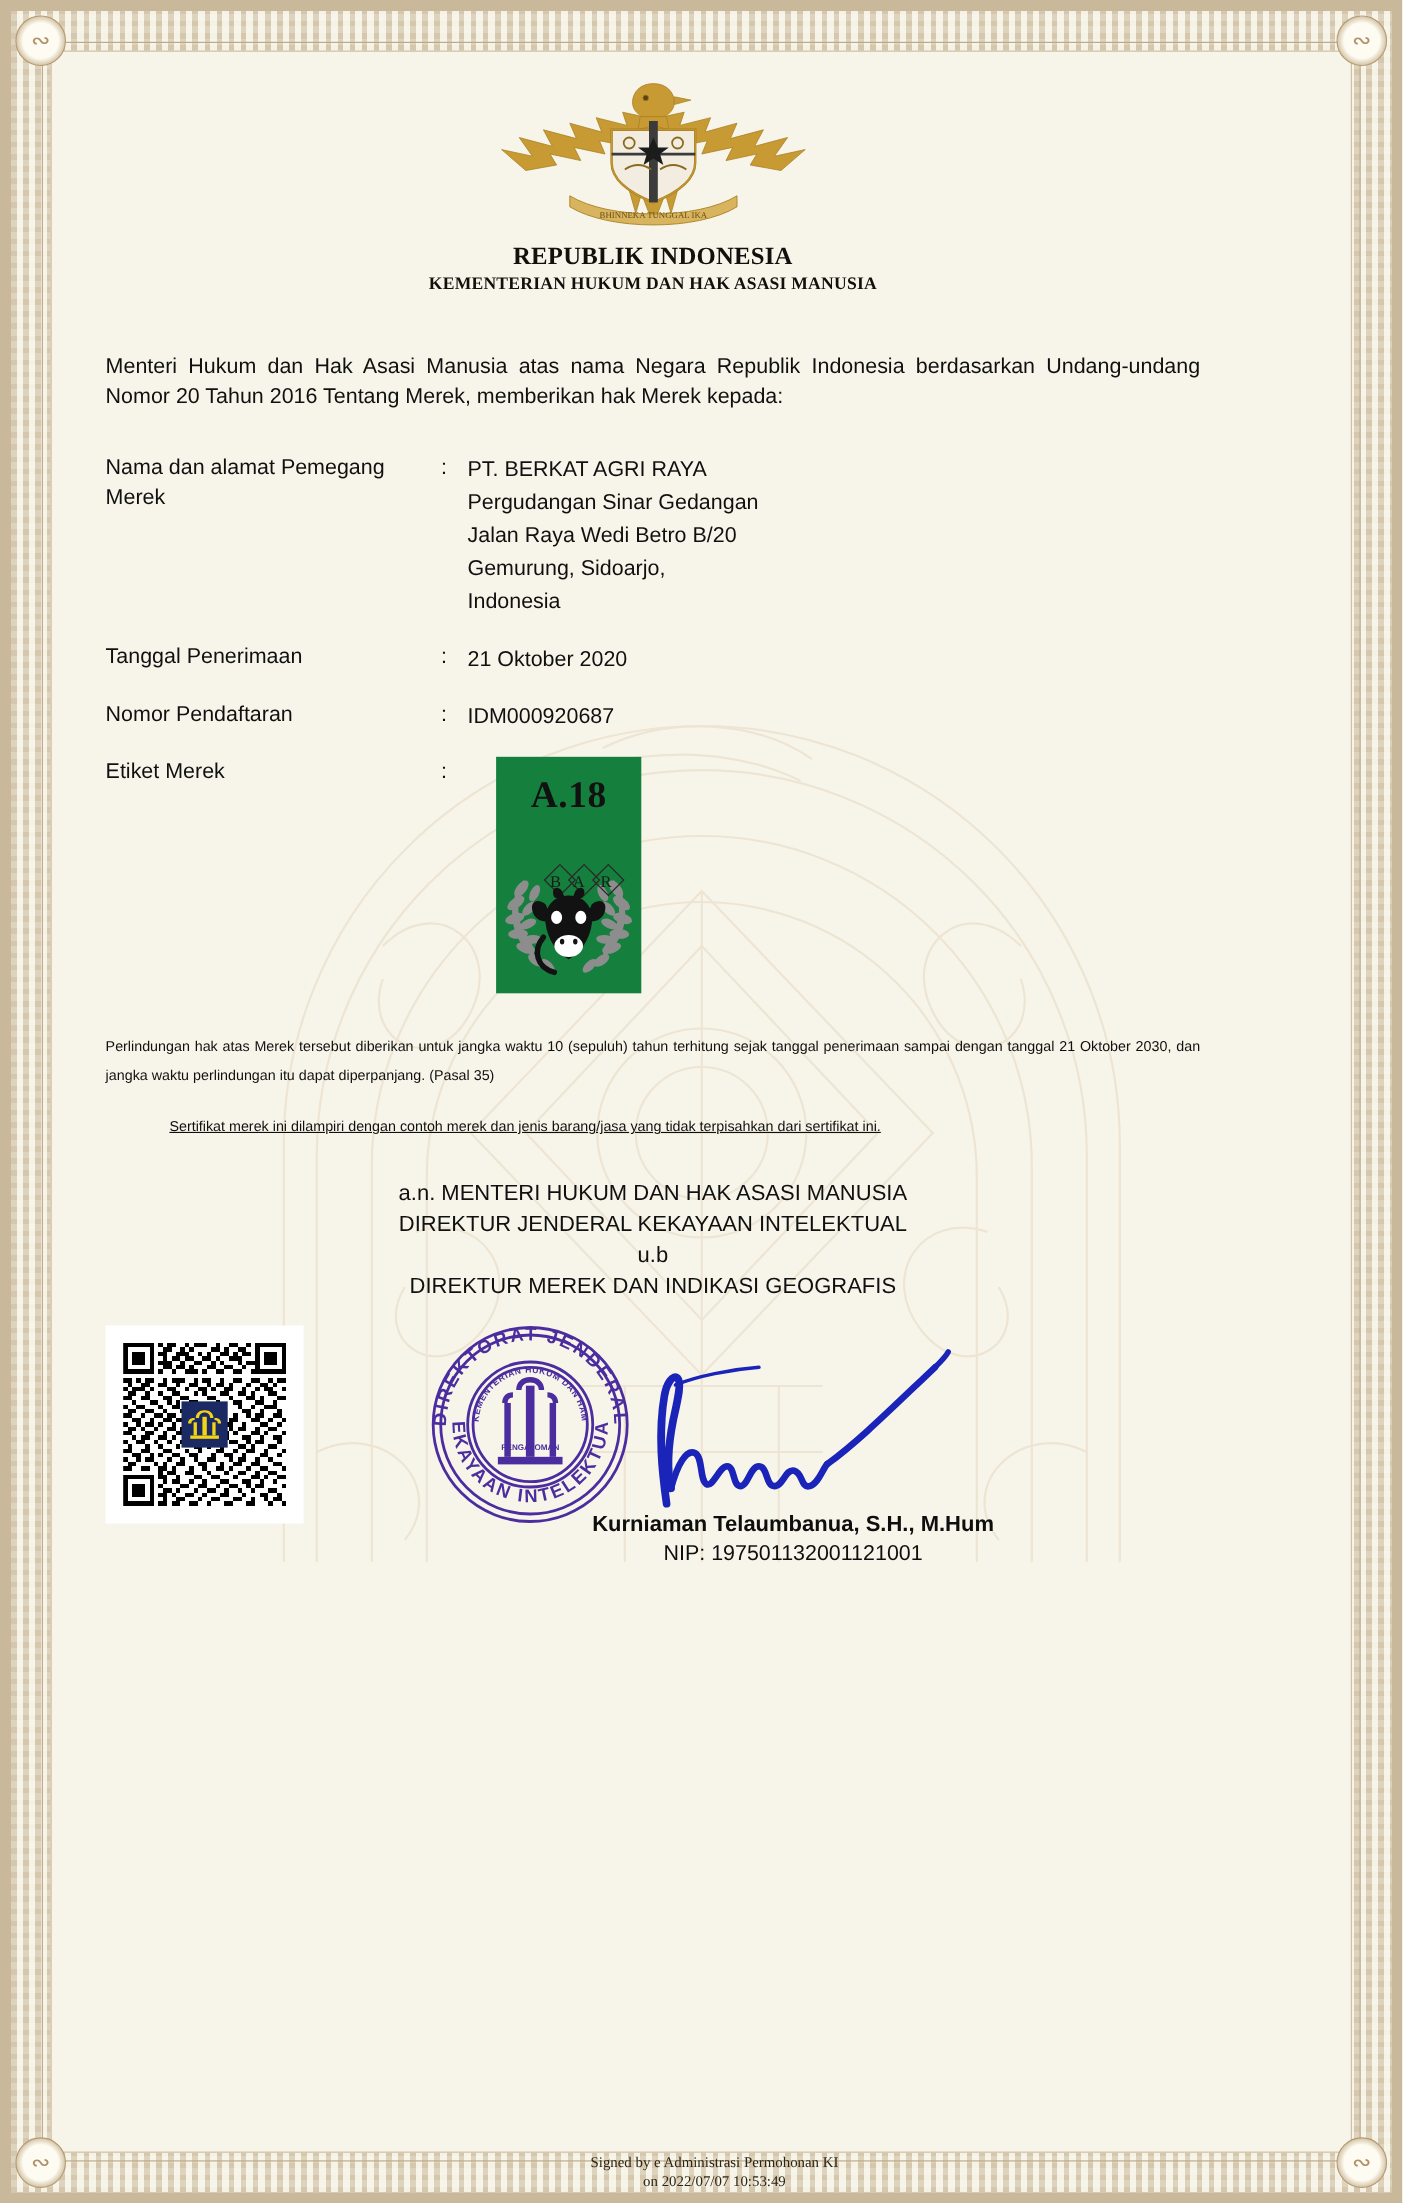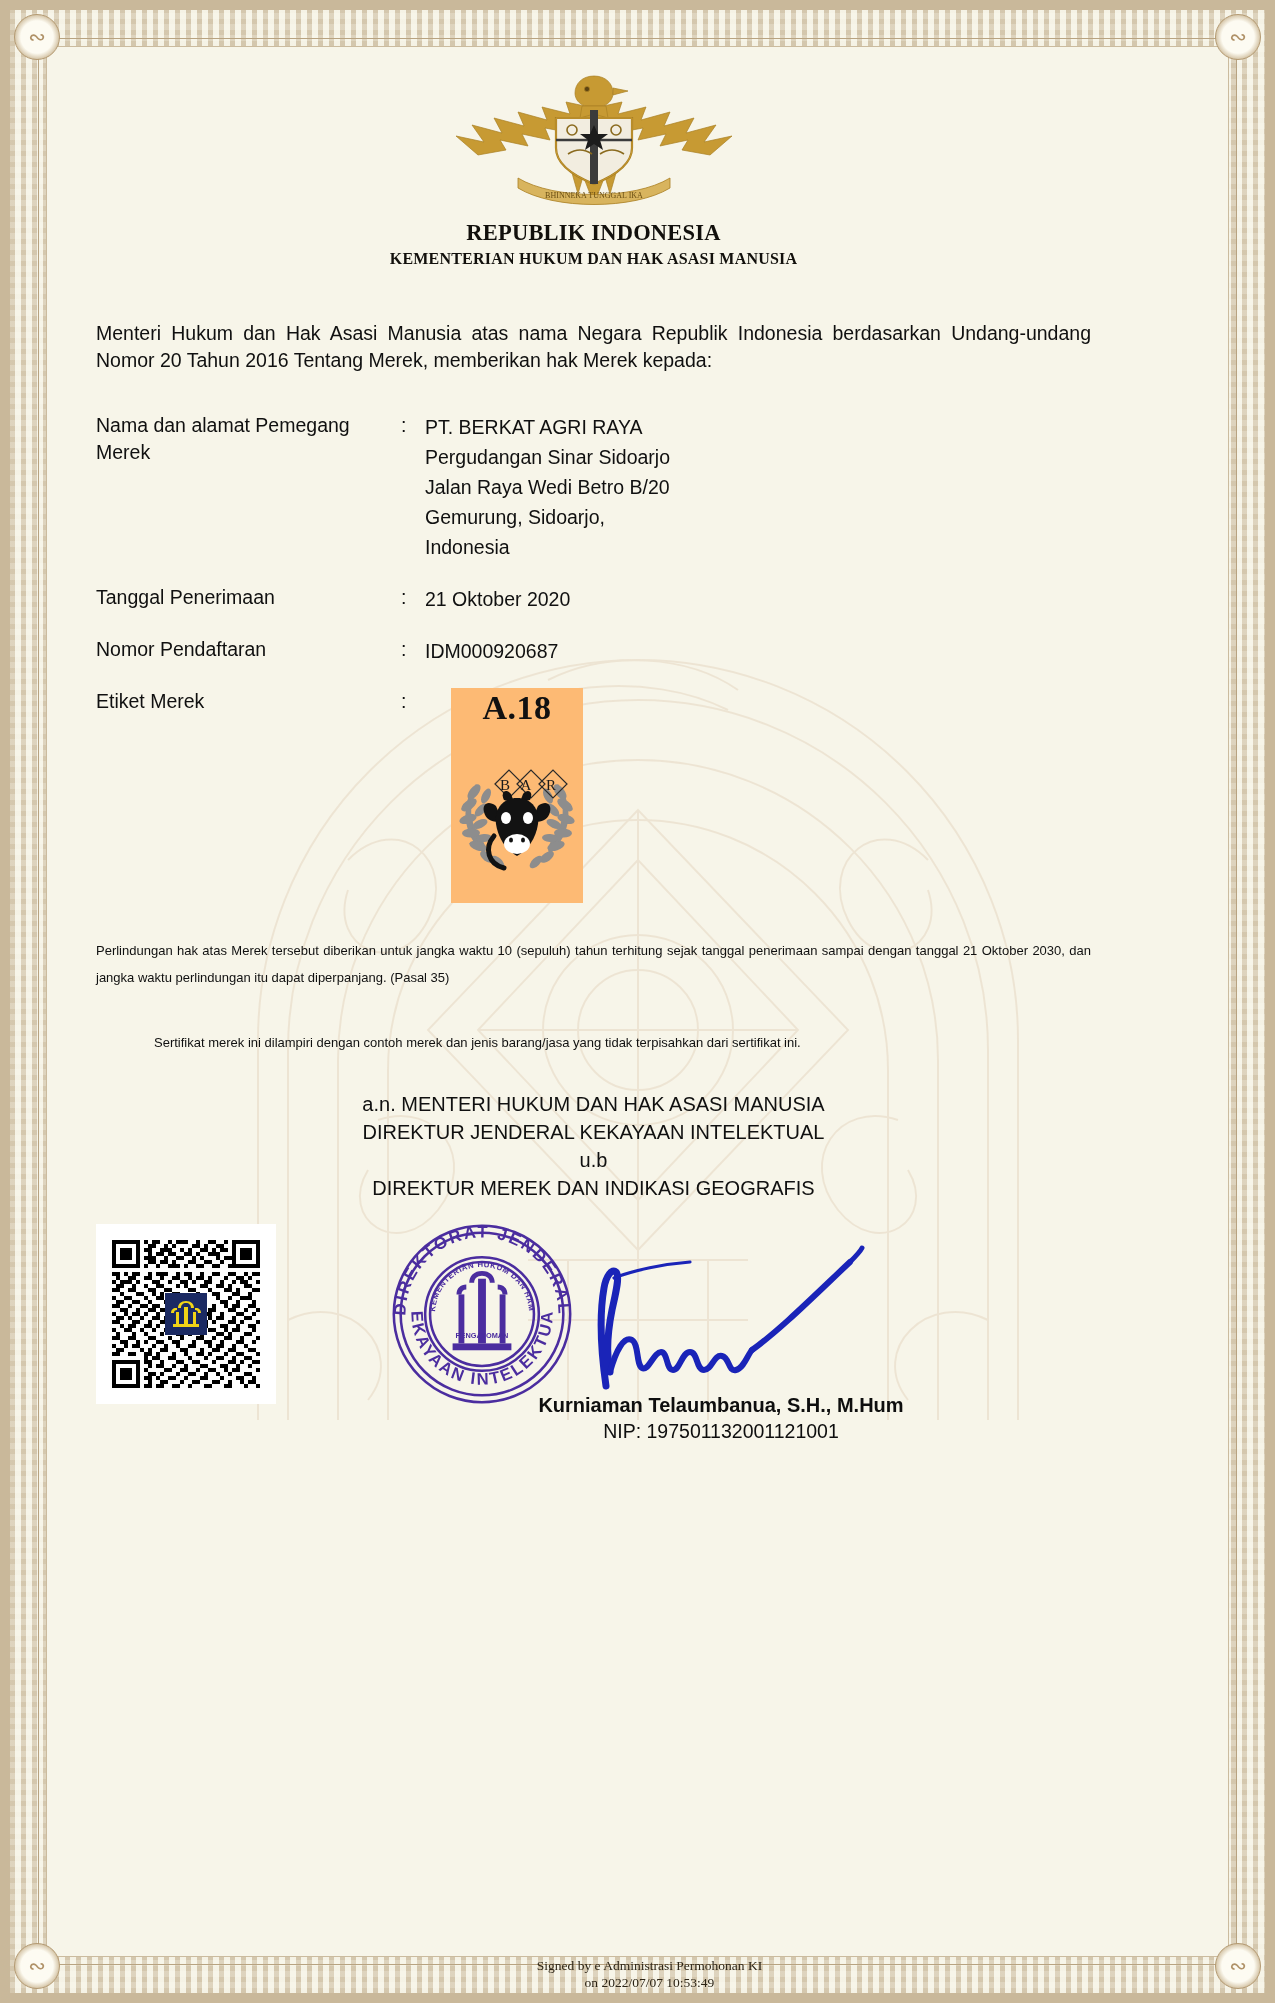--- a/index.html
+++ b/index.html
@@ -127,46 +127,46 @@
   .fcolon { width: 24px; flex: none; line-height: 27px; }
   .fvalue { flex: 1; line-height: 30px; }
   .fvalue .ln { display: block; }
 
   .frow.etiket { margin-bottom: 0; align-items: flex-start; }
 
   
   .etiket-box {
     width: 132px;
     height: 215px;
-    background: #fdba74;
+    background: #15803d;
     display: flex;
     flex-direction: column;
     align-items: center;
-    padding-top: 2px;
+    padding-top: 18px;
     box-sizing: border-box;
     margin-left: 26px;
   }
   .etiket-top {
     font-family: "Liberation Serif", serif;
     font-weight: bold;
     font-size: 34px;
     color: #111;
     letter-spacing: .5px;
     line-height: 1.05;
   }
 
   .para {
     font-size: 13px;
     line-height: 27px;
     color: #101010;
     text-align: justify;
     text-justify: inter-word;
   }
   .para-protect { margin-top: 34px; }
-  .para-attach { margin-top: 38px; text-indent: 58px; }
+  .para-attach { margin-top: 19px; text-indent: 58px; text-decoration: underline; }
 
   .signblock {
     margin-top: 34px;
     text-align: center;
     font-size: 20px;
     line-height: 28px;
     color: #101010;
   }
 
   .sign-area {
@@ -338,21 +338,21 @@
     <div class="fields">
 
       <div class="frow">
         <div class="flabel">
           <span class="ln">Nama dan alamat</span>
           <span class="ln">Pemegang Merek</span>
         </div>
         <div class="fcolon">:</div>
         <div class="fvalue">
           <span class="ln">PT. BERKAT AGRI RAYA</span>
-          <span class="ln">Pergudangan Sinar Sidoarjo</span>
+          <span class="ln">Pergudangan Sinar Gedangan</span>
           <span class="ln">Jalan Raya Wedi Betro B/20</span>
           <span class="ln">Gemurung, Sidoarjo,</span>
           <span class="ln">Indonesia</span>
         </div>
       </div>
 
       <div class="frow">
         <div class="flabel">Tanggal Penerimaan</div>
         <div class="fcolon">:</div>
         <div class="fvalue">21 Oktober 2020</div>

